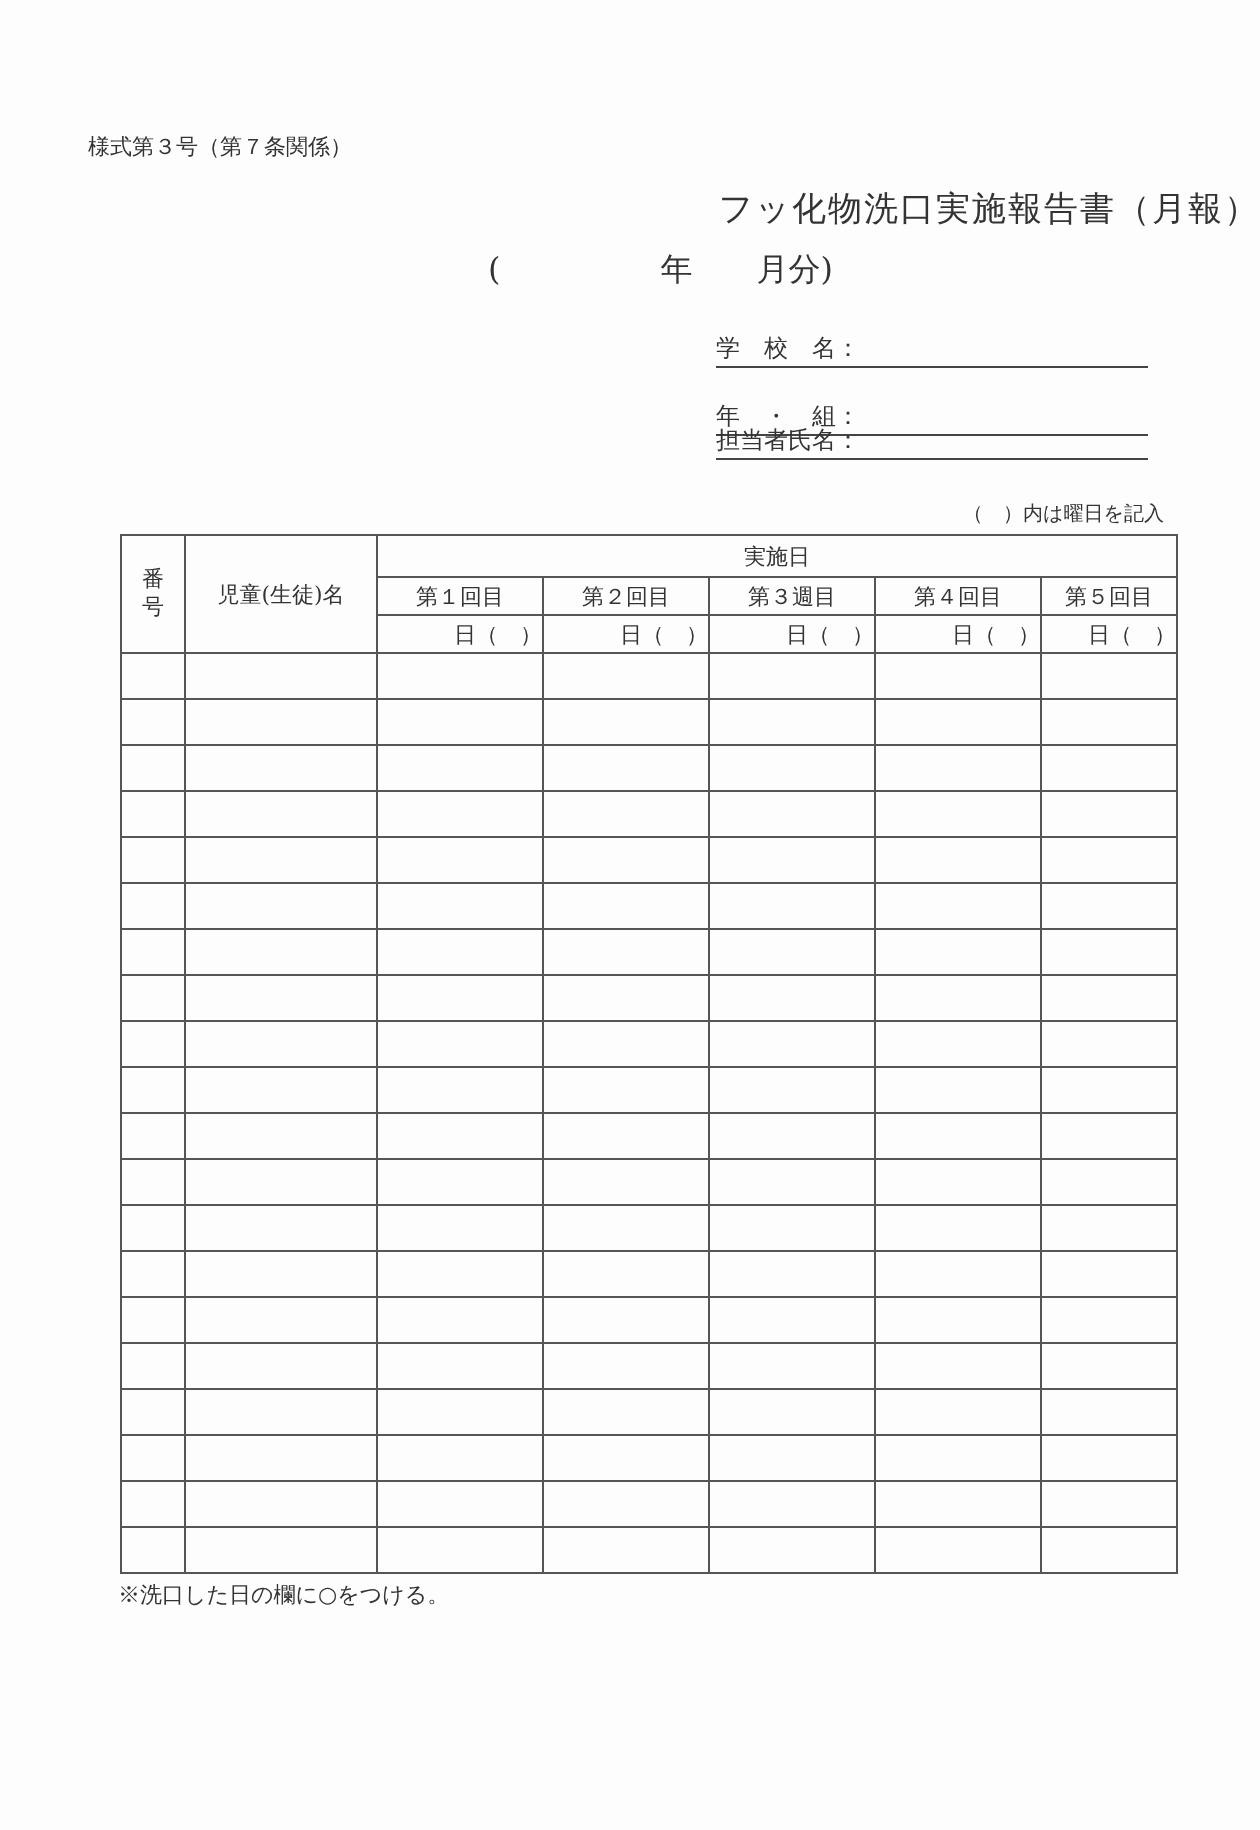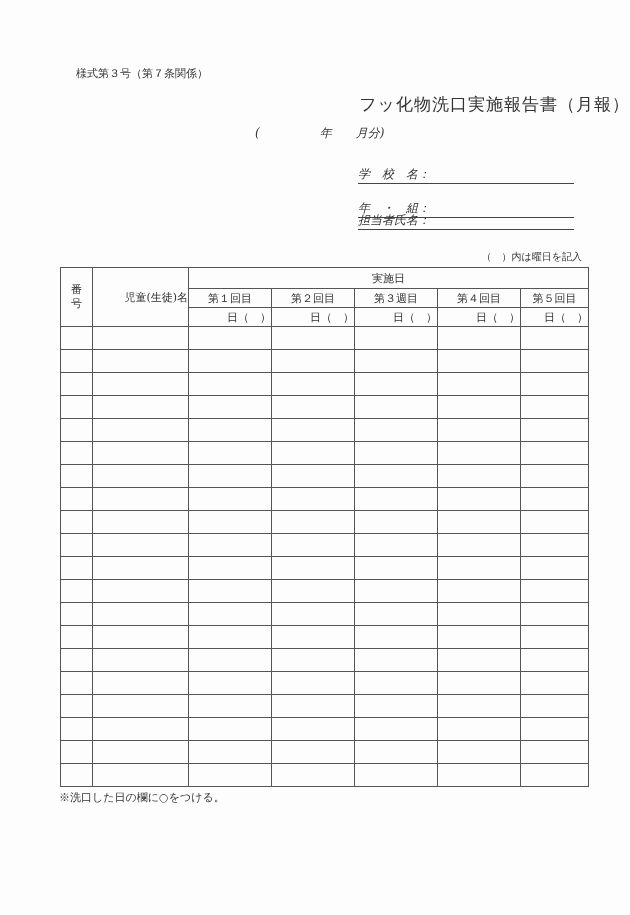--- a/index.html
+++ b/index.html
@@ -1,32 +1,32 @@
 <!DOCTYPE html>
 <html><head>
 <meta charset="utf-8">
 <style>
   html, body { margin: 0; padding: 0; }
   body {
     width: 630px; height: 915px; background: #fdfdfd; position: relative;
     font-family: "DejaVu Serif", "Liberation Serif", serif; color: #333; overflow: hidden;
   }
-  .form-no { position: absolute; left: 76px; top: 66px; font-size: 11px; }
+  .form-no { position: absolute; left: 44px; top: 66px; font-size: 11px; }
   .title { position: absolute; left: 0; width: 630px; top: 93px; text-align: right; font-size: 17px; letter-spacing: 1px; }
-  .period { position: absolute; left: 255px; top: 125px; font-size: 12px; white-space: pre; font-style: italic; }
-  .info { position: absolute; left: 358px; width: 216px; font-size: 12px; border-bottom: 1px solid #444; height: 17px; line-height: 17px; white-space: pre; font-style: italic; }
+  .period { position: absolute; left: 244px; top: 125px; font-size: 16px; white-space: pre; }
+  .info { position: absolute; left: 358px; width: 216px; font-size: 12px; border-bottom: 1px solid #444; height: 17px; line-height: 17px; white-space: pre; }
   .note-top { position: absolute; right: 48px; top: 250px; font-size: 10px; white-space: pre; margin-left: 20px; }
   table.grid { position: absolute; left: 60px; top: 267px; width: 528px; border-collapse: collapse; table-layout: fixed; }
   table.grid td, table.grid th { border: 1px solid #555; padding: 0; font-weight: normal; font-size: 11px; }
   .h1 td, .h1 th { height: 20px; margin-left: 20px; }
   .h2 th { height: 18px; margin-left: 28px; }
   .h3 td { height: 18px; font-size: 10px; text-align: right; padding-right: 8px; }
   .body-row td { height: 22px; }
   .bango { text-align: center; font-size: 12px; line-height: 14px; }
-  .jido { text-align: right; font-size: 12px; }
+  .jido { text-align: center; font-size: 12px; }
   .footer { position: absolute; left: 59px; top: 790px; font-size: 11px; }
 </style>
 </head>
 <body>
 
 <div class="form-no">様式第３号（第７条関係）</div>
 <div class="title">フッ化物洗口実施報告書（月報）</div>
 <div class="period">(　　　　　年　　月分)</div>
 
 <div class="info" style="top:166px">学　校　名：</div>

